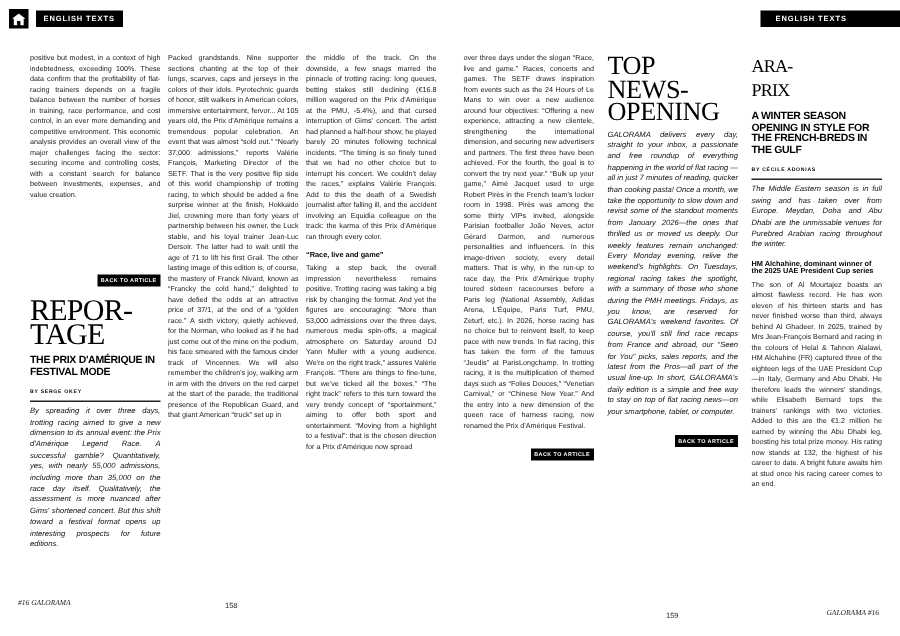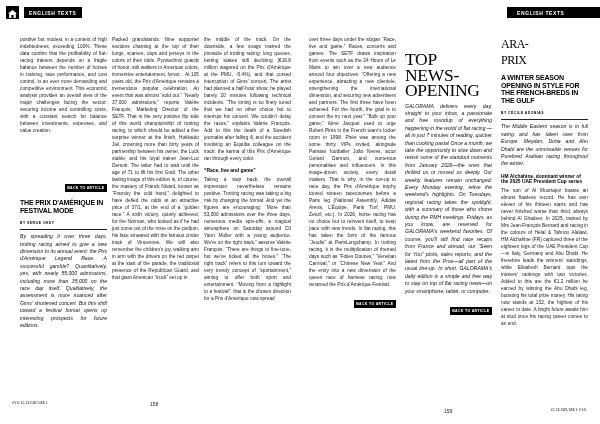--- a/index.html
+++ b/index.html
@@ -26,21 +26,21 @@
   .c1-top{height:136px;overflow:hidden;}
   .clamp-tall{max-height:356px;overflow:hidden;}
   .intro{font-style:italic;font-size:5.1px;line-height:7.4px;text-align:justify;color:#111;}
 
   .badge-row{text-align:right;margin-top:3px;}
   .badge{display:inline-block;background:#000;color:#fff;font-size:3.6px;font-weight:700;
     letter-spacing:0.3px;padding:1.6px 2.6px;cursor:pointer;}
 
   .display{font-family:"Liberation Serif","DejaVu Serif",serif;font-weight:400;color:#000;margin:0;}
   .t-reportage{font-size:20px;line-height:15.5px;letter-spacing:-0.5px;margin-top:7px;}
-  .t-newsletter{font-size:17.5px;line-height:15.5px;letter-spacing:-0.3px;margin-top:16px;}
+  .t-newsletter{font-size:17.5px;line-height:15.5px;letter-spacing:-0.3px;}
   .t-arabians{font-size:12px;line-height:16px;letter-spacing:-0.5px;}
 
   .subtitle{margin-top:6px;font-size:7px;line-height:7.6px;font-weight:700;
     letter-spacing:-0.2px;color:#000;}
   .byline{margin-top:7px;font-size:3.4px;font-weight:700;letter-spacing:0.5px;color:#000;}
   .rule{border:none;border-top:0.6px solid #222;margin:3.5px 0;}
   .subhead{font-size:4.9px;line-height:5.6px;font-weight:700;color:#000;margin:6px 0 2px;}
   .intro-block{margin-top:2px;}
   .mt4{margin-top:4px;}
 
@@ -69,20 +69,21 @@
   </div>
   <div class="bar bar-right">
     <span>ENGLISH TEXTS</span>
   </div>
 
   <section class="col" id="col1">
     <div class="body-text c1-top">positive but modest, in a context of high indebtedness, exceeding 100%. These data confirm that the profitability of flat-racing trainers depends on a fragile balance between the number of horses in training, race performance, and cost control, in an ever more demanding and competitive environment. This economic analysis provides an overall view of the major challenges facing the sector: securing income and controlling costs, with a constant search for balance between investments, expenses, and value creation.</div>
     <div class="badge-row">
       <span class="badge">BACK TO ARTICLE</span>
     </div>
+    <h1 class="display t-reportage"><span>REPOR-</span><br><span>TAGE</span></h1>
     <div class="subtitle">THE PRIX D'AMÉRIQUE IN FESTIVAL MODE</div>
     <div class="byline">BY SERGE OKEY</div>
     <hr class="rule">
     <div class="intro intro-block">By spreading it over three days, trotting racing aimed to give a new dimension to its annual event: the Prix d'Amérique Legend Race. A successful gamble? Quantitatively, yes, with nearly 55,000 admissions, including more than 35,000 on the race day itself. Qualitatively, the assessment is more nuanced after Gims' shortened concert. But this shift toward a festival format opens up interesting prospects for future editions.</div>
   </section>
 
   <section class="col" id="col2">
     <div class="body-text clamp-tall">Packed grandstands. Nine supporter sections chanting at the top of their lungs, scarves, caps and jerseys in the colors of their idols. Pyrotechnic guards of honor, stilt walkers in American colors, immersive entertainment, fervor... At 105 years old, the Prix d'Amérique remains a tremendous popular celebration. An event that was almost “sold out.” “Nearly 37,000 admissions,” reports Valérie François, Marketing Director of the SETF. That is the very positive flip side of this world championship of trotting racing, to which should be added a fine surprise winner at the finish, Hokkaido Jiel, crowning more than forty years of partnership between his owner, the Luck stable, and his loyal trainer Jean-Luc Dersoir. The latter had to wait until the age of 71 to lift his first Grail. The other lasting image of this edition is, of course, the mastery of Franck Nivard, known as “Francky the cold hand,” delighted to have defied the odds at an attractive price of 37/1, at the end of a “golden race.” A sixth victory, quietly achieved, for the Norman, who looked as if he had just come out of the mine on the podium, his face smeared with the famous cinder track of Vincennes. We will also remember the children's joy, walking arm in arm with the drivers on the red carpet at the start of the parade, the traditional presence of the Republican Guard, and that giant American “truck” set up in</div>
   </section>
 

